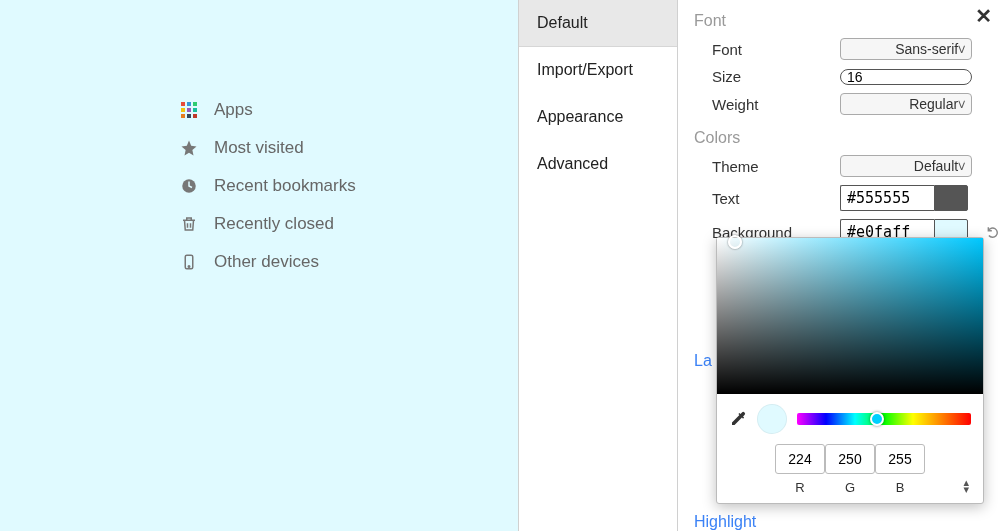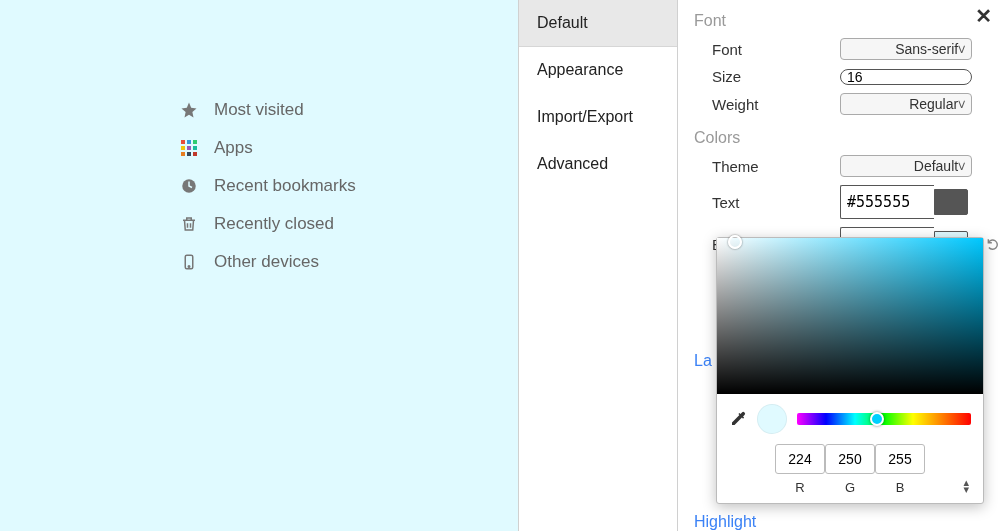--- a/index.html
+++ b/index.html
@@ -111,21 +111,21 @@
     gap: 0;
   }
   .ctrl-color input {
     width: 94px;
     height: 26px;
     border: 1px solid #555;
     border-right: none;
     border-radius: 2px 0 0 2px;
     font-family: monospace;
     font-size: 15px;
-    padding: 16px 6px;
+    padding: 8px 6px;
   }
   .swatch {
     width: 34px;
     height: 26px;
     border: 1px solid #555;
     border-radius: 0 2px 2px 0;
     cursor: pointer;
   }
   .reset-stub {
     position: absolute;
@@ -233,29 +233,20 @@
     color: #555;
     display:flex;flex-direction:column;line-height:7px;
     cursor:pointer;
   }
 </style>
 </head>
 <body>
 
 <div class="ntp">
   <div class="ntp-list">
-
-    <div class="ntp-item">
-      <span class="ntp-icon">
-        <svg viewBox="0 0 24 24" fill="#777">
-            <path d="M12 2l2.9 6.9L22 10l-5.5 4.8L18 22l-6-3.6L6 22l1.5-7.2L2 10l7.1-1.1z"></path>
-          </svg>
-      </span>
-      <span>Most visited</span>
-    </div>
 
     <div class="ntp-item">
       <span class="ntp-icon">
         <span class="apps-grid" id="apps-grid">
             <span style="background: rgb(231, 76, 60);"></span>
             <span style="background: rgb(52, 152, 219);"></span>
             <span style="background: rgb(46, 204, 113);"></span>
             <span style="background: rgb(241, 196, 15);"></span>
             <span style="background: rgb(155, 89, 182);"></span>
             <span style="background: rgb(26, 188, 156);"></span>
@@ -263,20 +254,29 @@
             <span style="background: rgb(52, 73, 94);"></span>
             <span style="background: rgb(192, 57, 43);"></span>
           </span>
       </span>
       <span>Apps</span>
     </div>
 
     <div class="ntp-item">
       <span class="ntp-icon">
         <svg viewBox="0 0 24 24" fill="#777">
+            <path d="M12 2l2.9 6.9L22 10l-5.5 4.8L18 22l-6-3.6L6 22l1.5-7.2L2 10l7.1-1.1z"></path>
+          </svg>
+      </span>
+      <span>Most visited</span>
+    </div>
+
+    <div class="ntp-item">
+      <span class="ntp-icon">
+        <svg viewBox="0 0 24 24" fill="#777">
             <circle cx="12" cy="12" r="9"></circle>
             <path d="M12 6v6l4 2" stroke="#e0faff" stroke-width="2" fill="none"></path>
           </svg>
       </span>
       <span>Recent bookmarks</span>
     </div>
 
     <div class="ntp-item">
       <span class="ntp-icon">
         <svg viewBox="0 0 24 24" fill="none" stroke="#777" stroke-width="2">
@@ -294,22 +294,22 @@
           </svg>
       </span>
       <span>Other devices</span>
     </div>
 
   </div>
 </div>
 
 <div class="tabs">
   <div class="tab active">Default</div>
+  <div class="tab">Import/Export</div>
   <div class="tab">Appearance</div>
-  <div class="tab">Import/Export</div>
   <div class="tab">Advanced</div>
 </div>
 
 <div class="panel">
   <div class="close-x">✕</div>
 
   <div class="section-header">Font</div>
   <div class="rows">
     <div class="row">
       <div class="row-label">Font</div>

